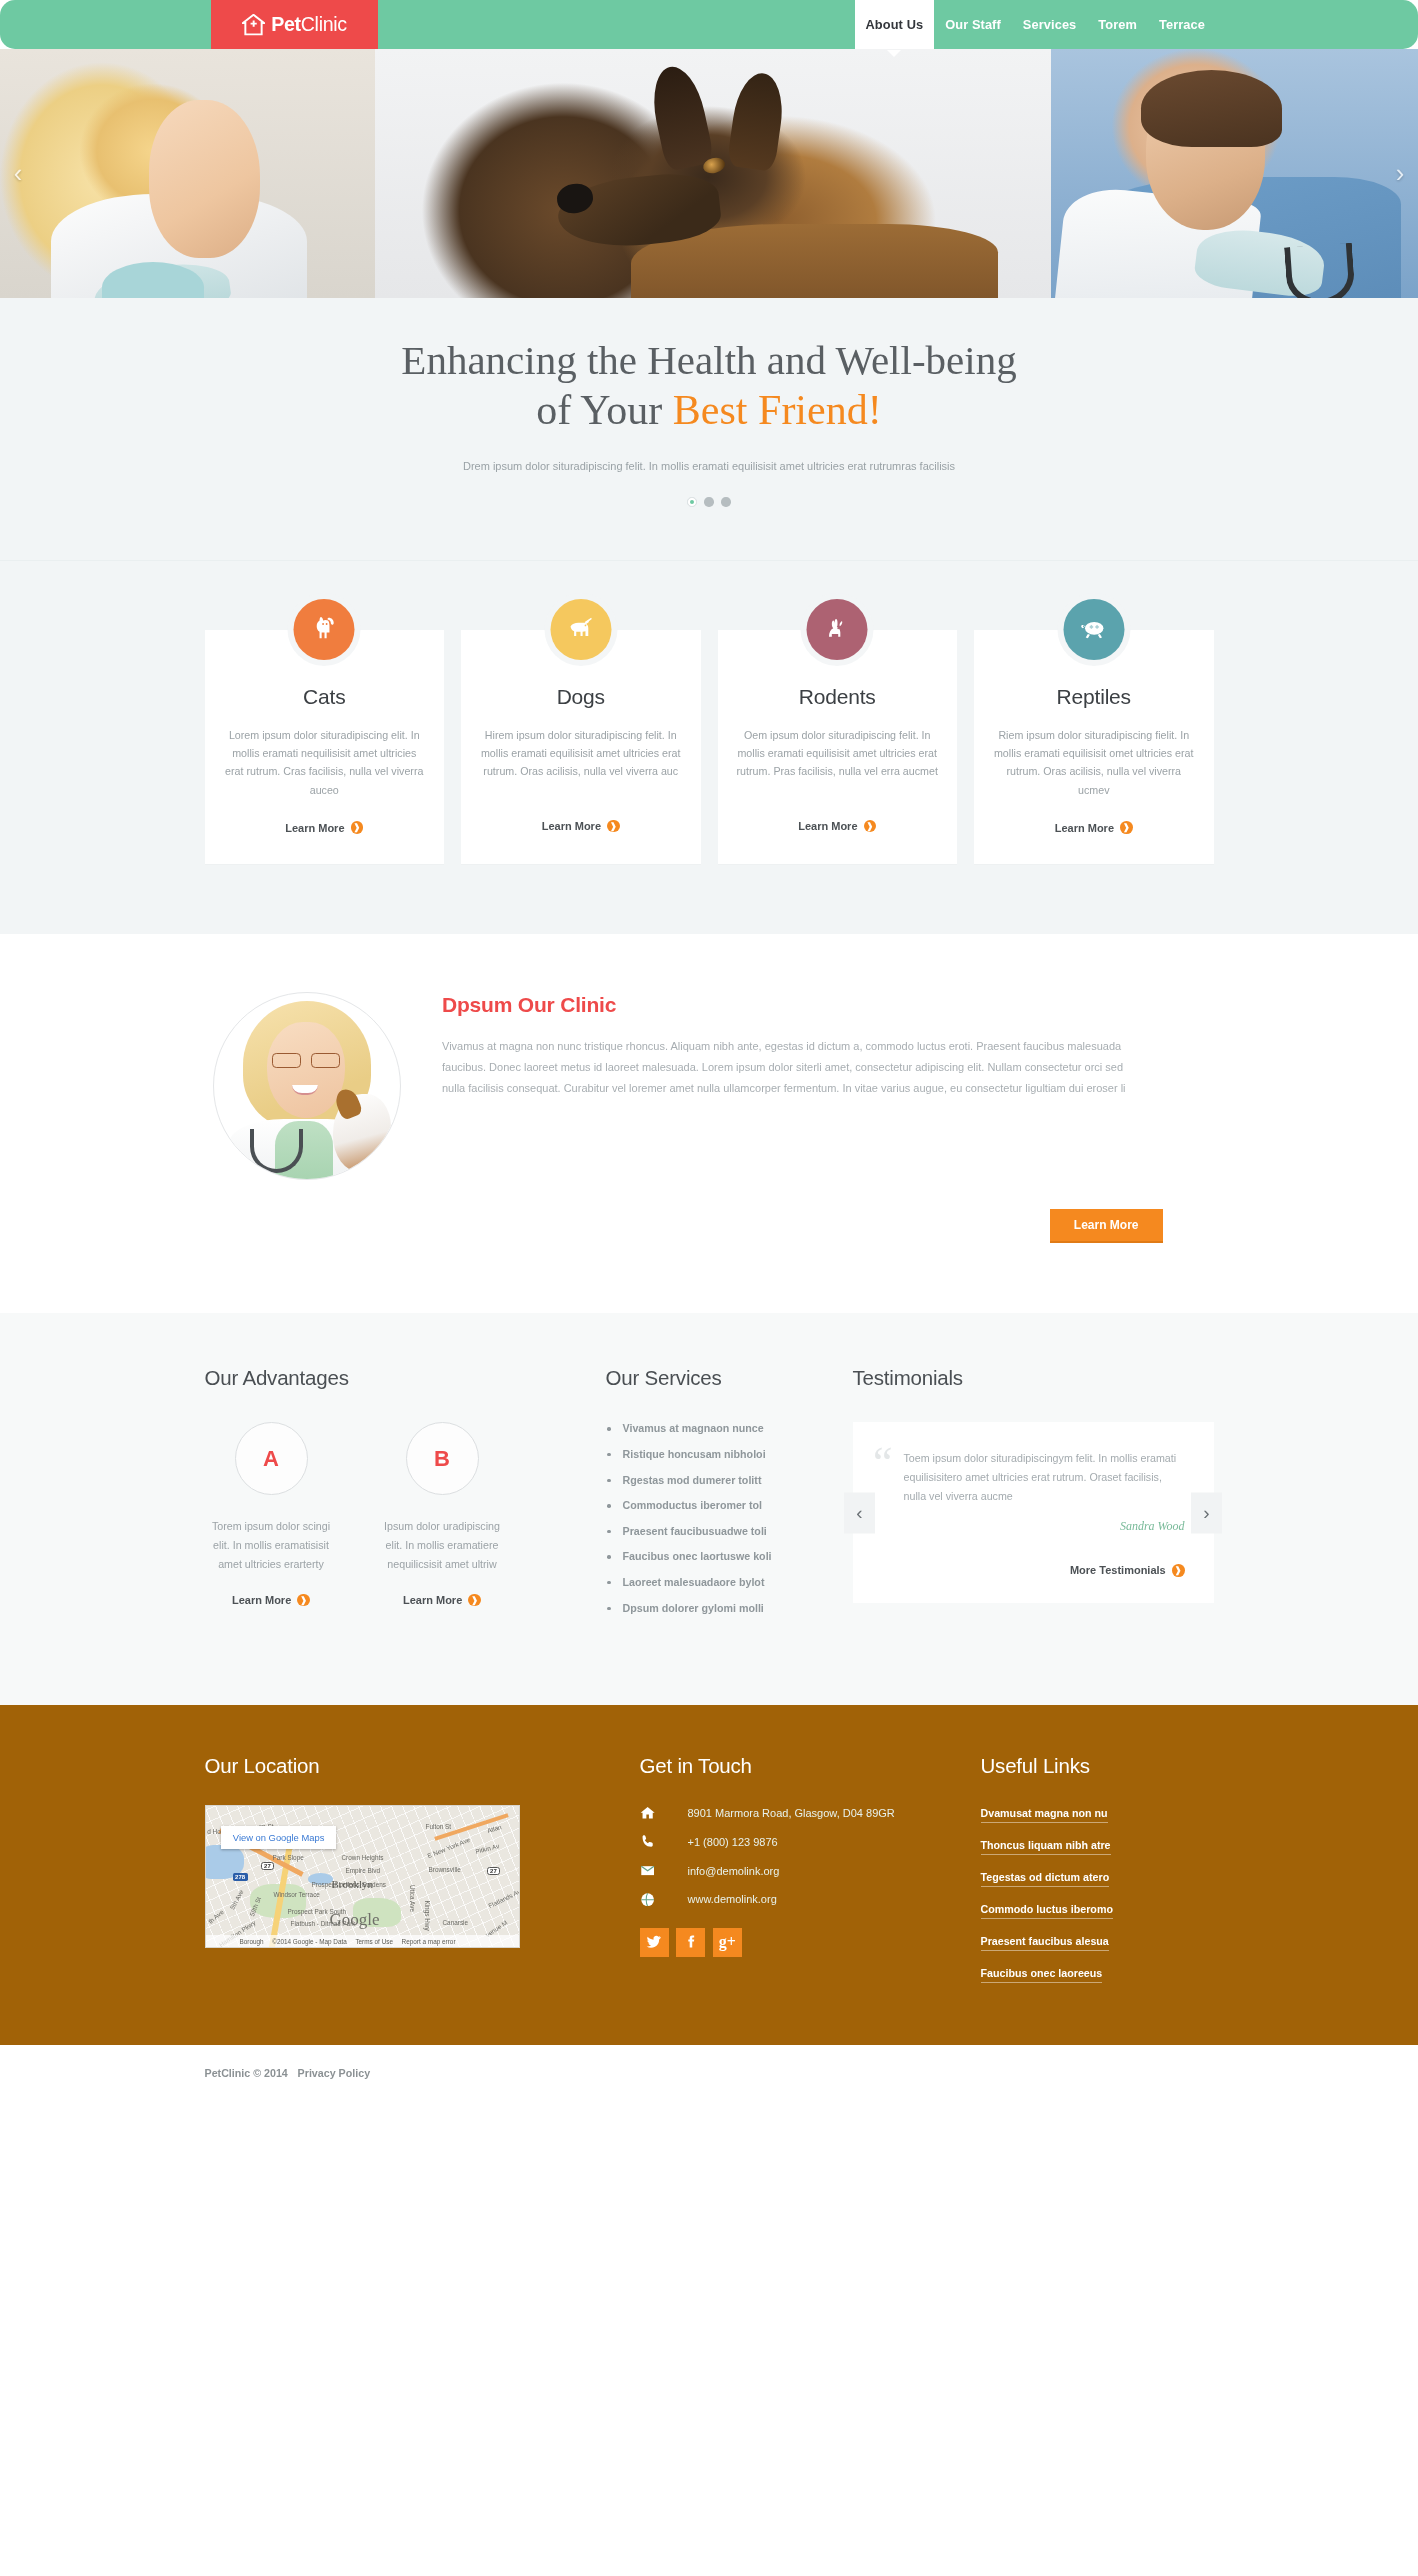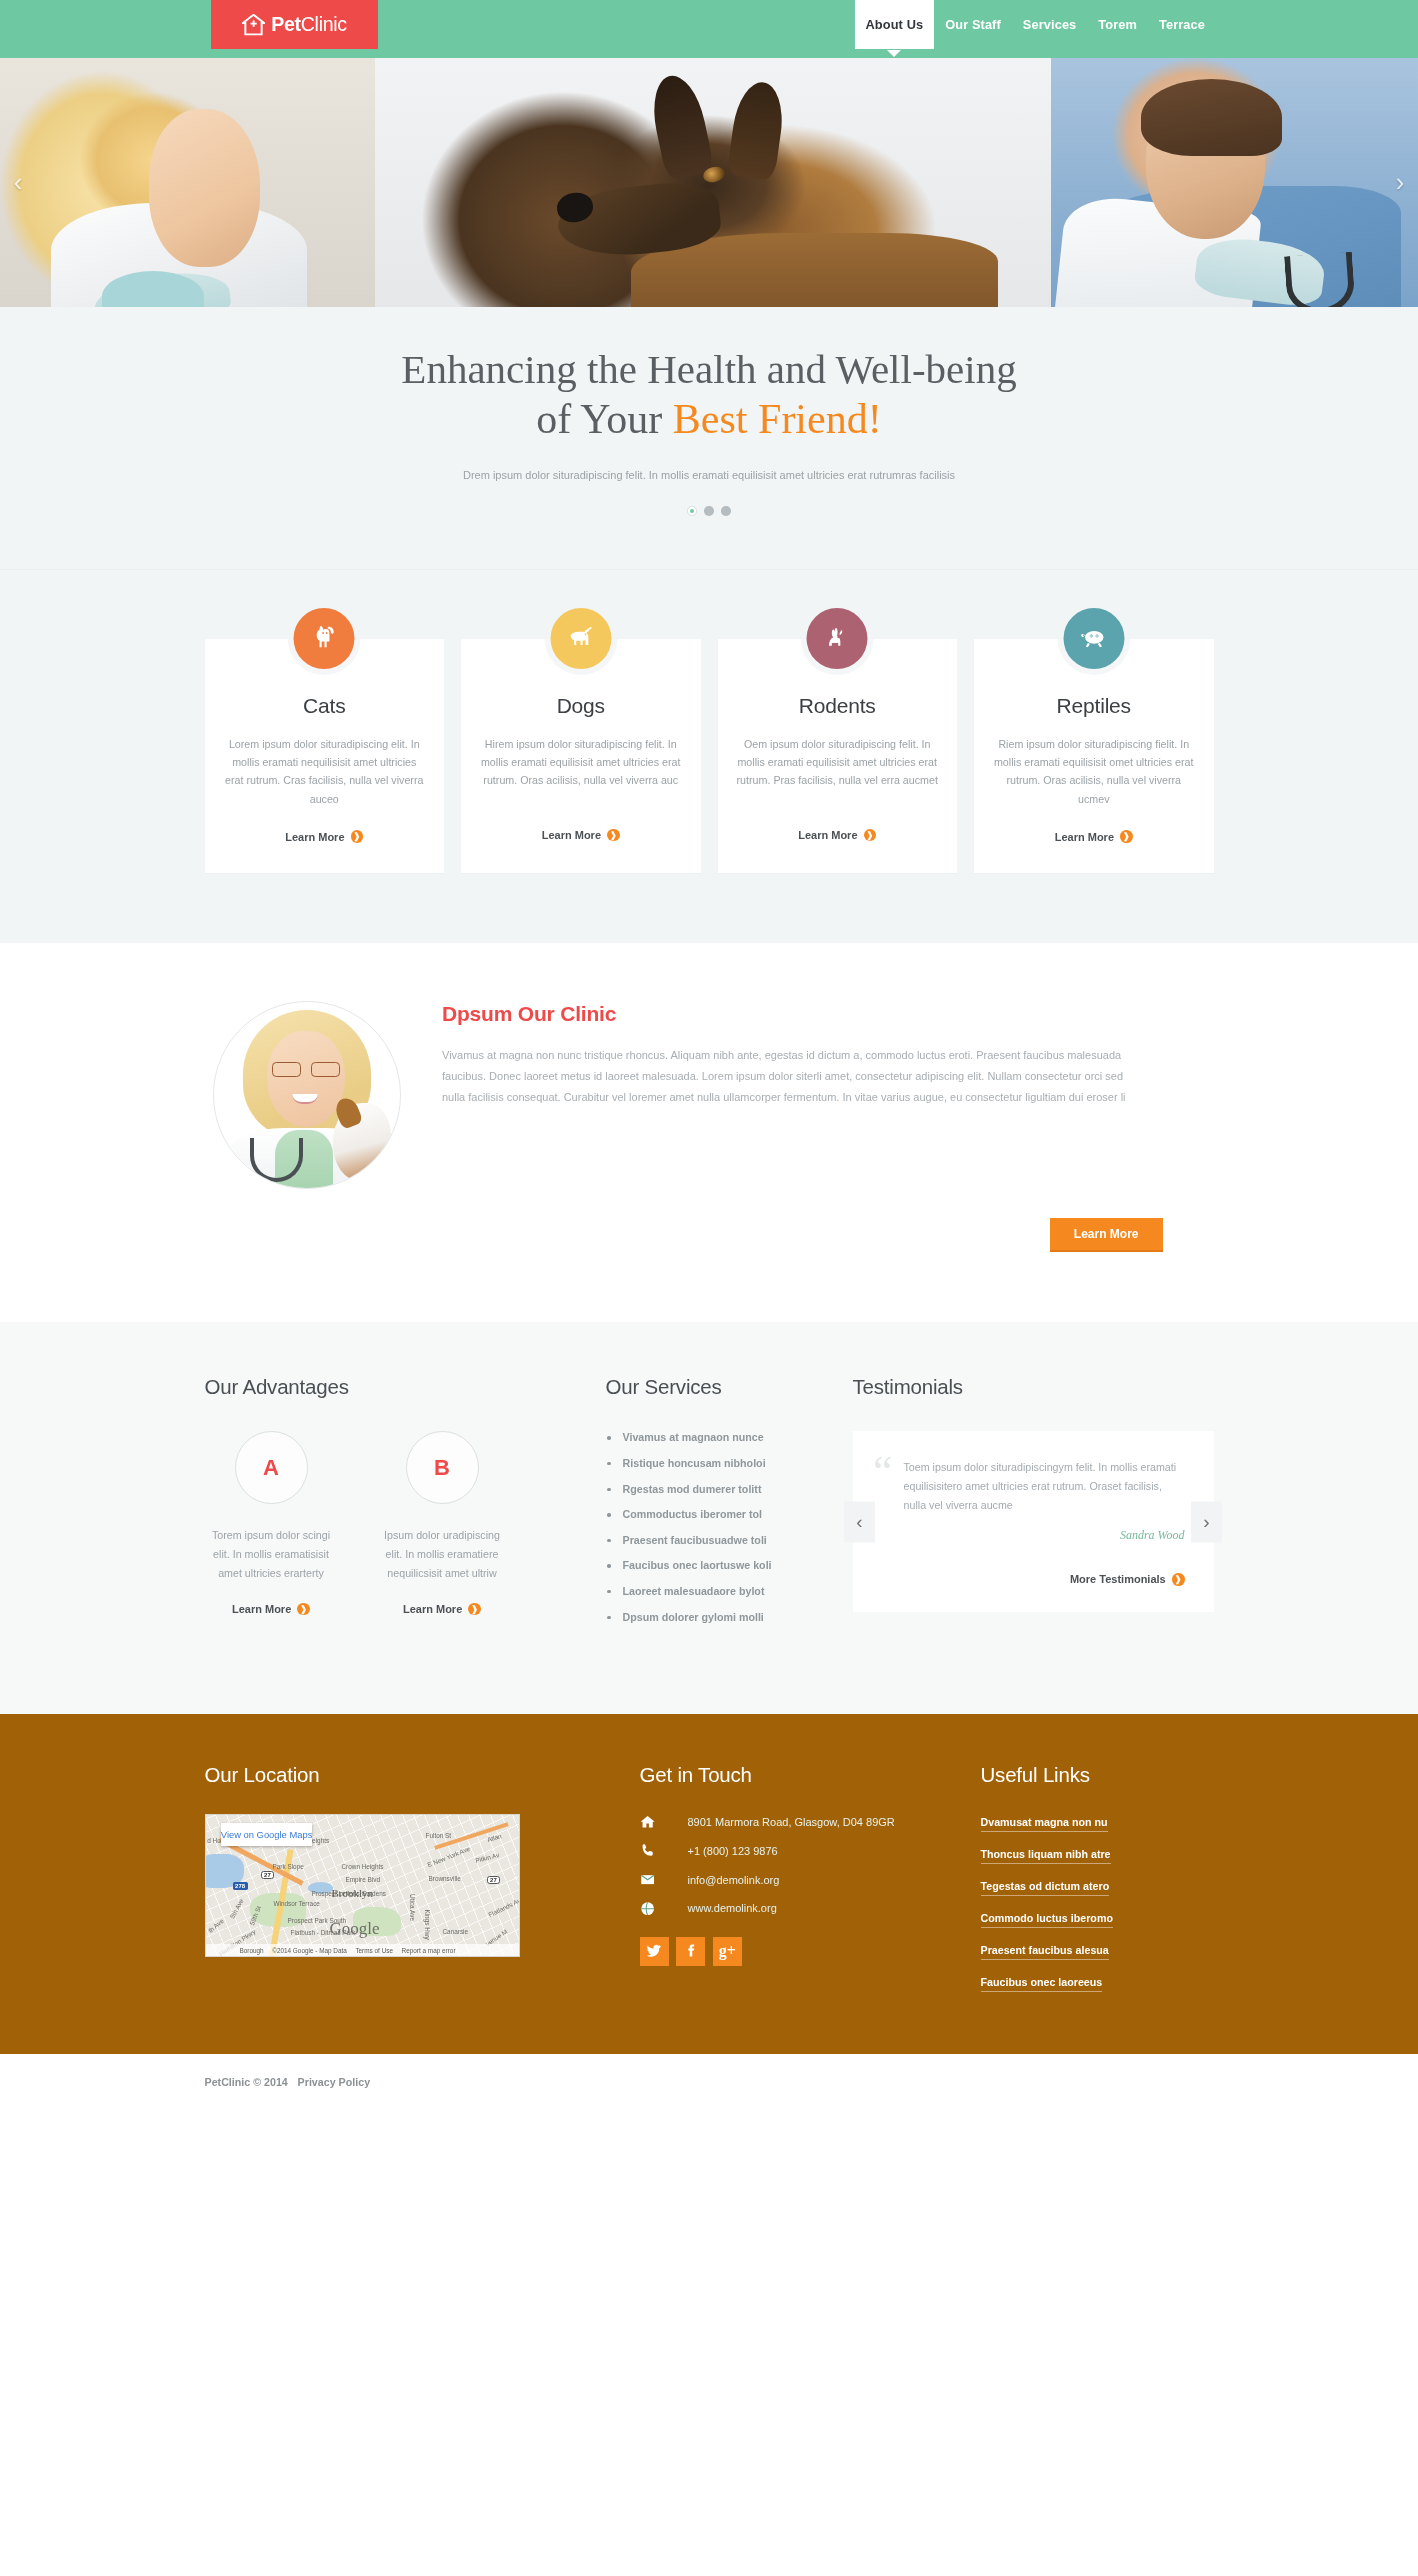--- a/index.html
+++ b/index.html
@@ -7,24 +7,25 @@
   body {
     font-family: "Liberation Sans", sans-serif;
     background: #ffffff;
     color: #555;
     -webkit-font-smoothing: antialiased;
   }
   .page { width: 1418px; position: relative; overflow: hidden; }
 
   
   .header {
-    height: 58px;
+    height: 49px;
     background: #6ec9a2;
     position: relative;
     z-index: 30;
+    border-radius: 15px;
   }
   .header-inner { width: 1418px; height: 49px; position: relative; }
   .logo {
     position: absolute; left: 211px; top: 0;
     width: 167px; height: 49px;
     background: #ee4a4a;
     display: flex; align-items: center; justify-content: center;
     gap: 6px;
   }
   .logo-icon { width: 23px; height: 22px; display:block; }
@@ -336,22 +337,22 @@
   .map-big { font-size: 11px; color:#5b5b55; font-family:"Liberation Serif", serif; }
   .map-shield {
     position:absolute; background:#fff; border:0.9px solid #555; border-radius:2.6px;
     font-size: 6px; font-weight:700; padding: 0 2.6px; color:#333;
   }
   .map-i278 {
     position:absolute; background:#2a5da8; color:#fff; font-size:6px; font-weight:700;
     padding: 0.9px 2.6px; border-radius:1.7px;
   }
   .map-viewbtn {
-    position:absolute; left: 15.3px; top: 8px; background:#fff; color:#3a7ad4;
-    font-size: 9.4px; padding: 6px 0; box-shadow: 0 0.9px 2.6px rgba(0,0,0,.3); cursor:pointer;
+    position:absolute; left: 15.3px; top: 20px; background:#fff; color:#3a7ad4;
+    font-size: 9.4px; padding: 6px 12px; box-shadow: 0 0.9px 2.6px rgba(0,0,0,.3); cursor:pointer;
   }
   .map-google {
     position:absolute; left: 124px; bottom: 17px; font-family:"Liberation Serif", serif;
     font-size: 17px; color:#6f6f69;
   }
   .map-bottom {
     position:absolute; left:0; right:0; bottom:0; height: 12px;
     background: rgba(255,255,255,.72); font-size: 6.4px; color:#5b5b55;
     display:flex; align-items:center; gap:8.5px; padding-left: 34px;
   }

